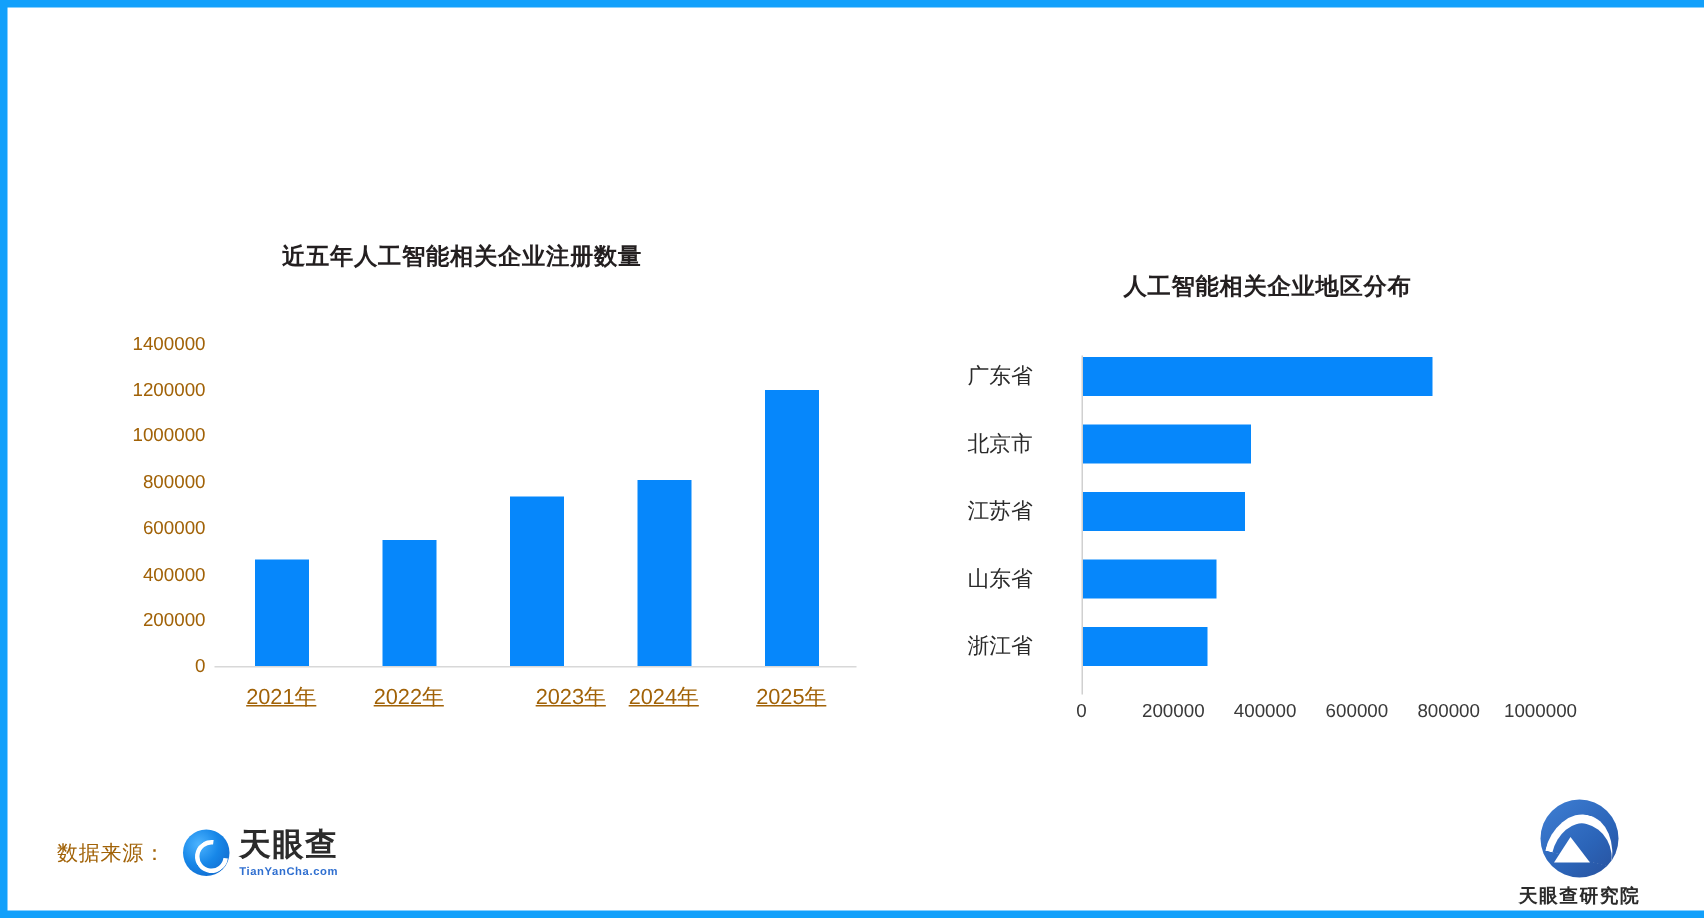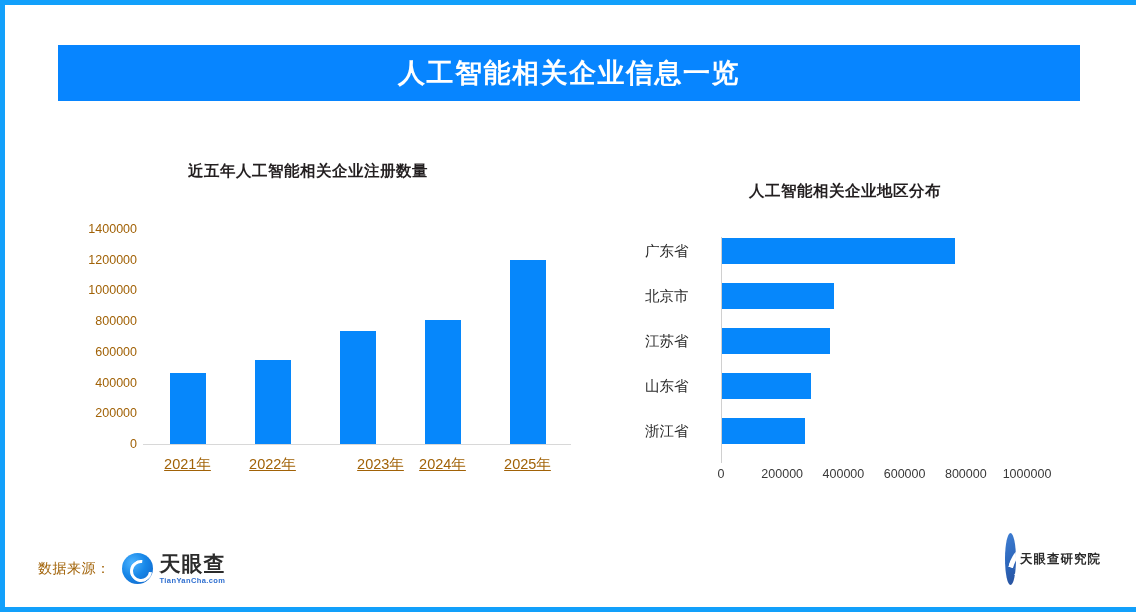--- a/index.html
+++ b/index.html
@@ -167,21 +167,21 @@
   }
   #tyc-en {
     font-size: 7.5px; font-weight: bold; color: #2f6fd0;
     letter-spacing: 0.4px; margin-top: 3px;
   }
 
   #footer-right {
     position: absolute;
     left: 1000px; top: 528px;
     width: 96px;
-    display: flex; flex-direction: row; align-items: center; gap: 4px;
+    display: flex; flex-direction: column; align-items: center; gap: 4px;
   }
   #inst-mark {
     width: 52px; height: 52px;
     border-radius: 50%;
     background: linear-gradient(140deg, #3f7fd4 0%, #2b64b8 60%, #28509c 100%);
     position: relative;
     overflow: hidden;
   }
   #inst-mark::before {
     content: "";
@@ -206,23 +206,20 @@
   #inst-name {
     font-size: 12.5px; font-weight: bold; color: #2b2b2b; letter-spacing: 1px;
     white-space: nowrap;
   }
 </style>
 </head>
 <body>
 
 <div id="page">
 
-  <div id="banner">
-    <div id="banner-title">人工智能相关企业信息一览</div>
-  </div>
 
   <div class="panel" id="panel-left">
     <div class="panel-title" id="left-title">近五年人工智能相关企业注册数量</div>
 
     <div id="vchart">
       <div id="v-ylabels">
           <div class="v-ylabel" style="top: 8px;">1400000</div>
           <div class="v-ylabel" style="top: 38.7143px;">1200000</div>
           <div class="v-ylabel" style="top: 69.4286px;">1000000</div>
           <div class="v-ylabel" style="top: 100.143px;">800000</div>

